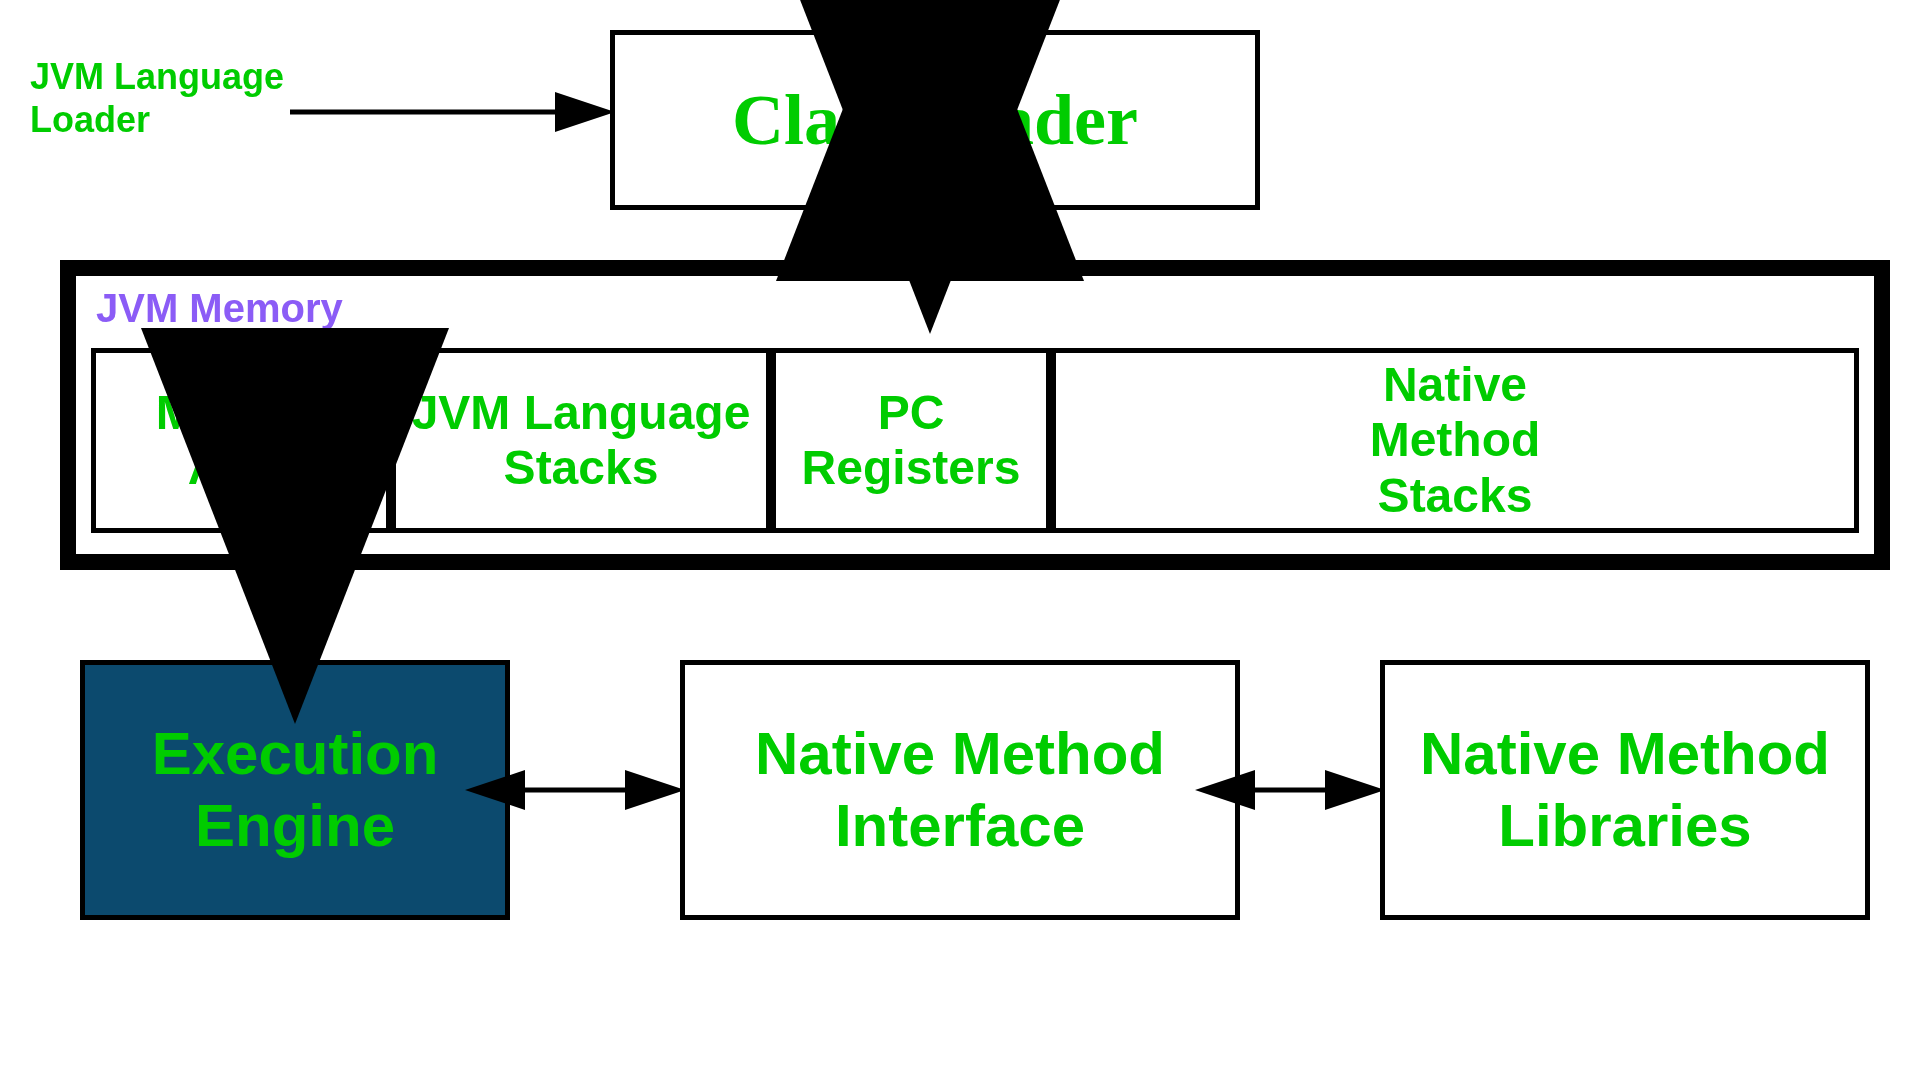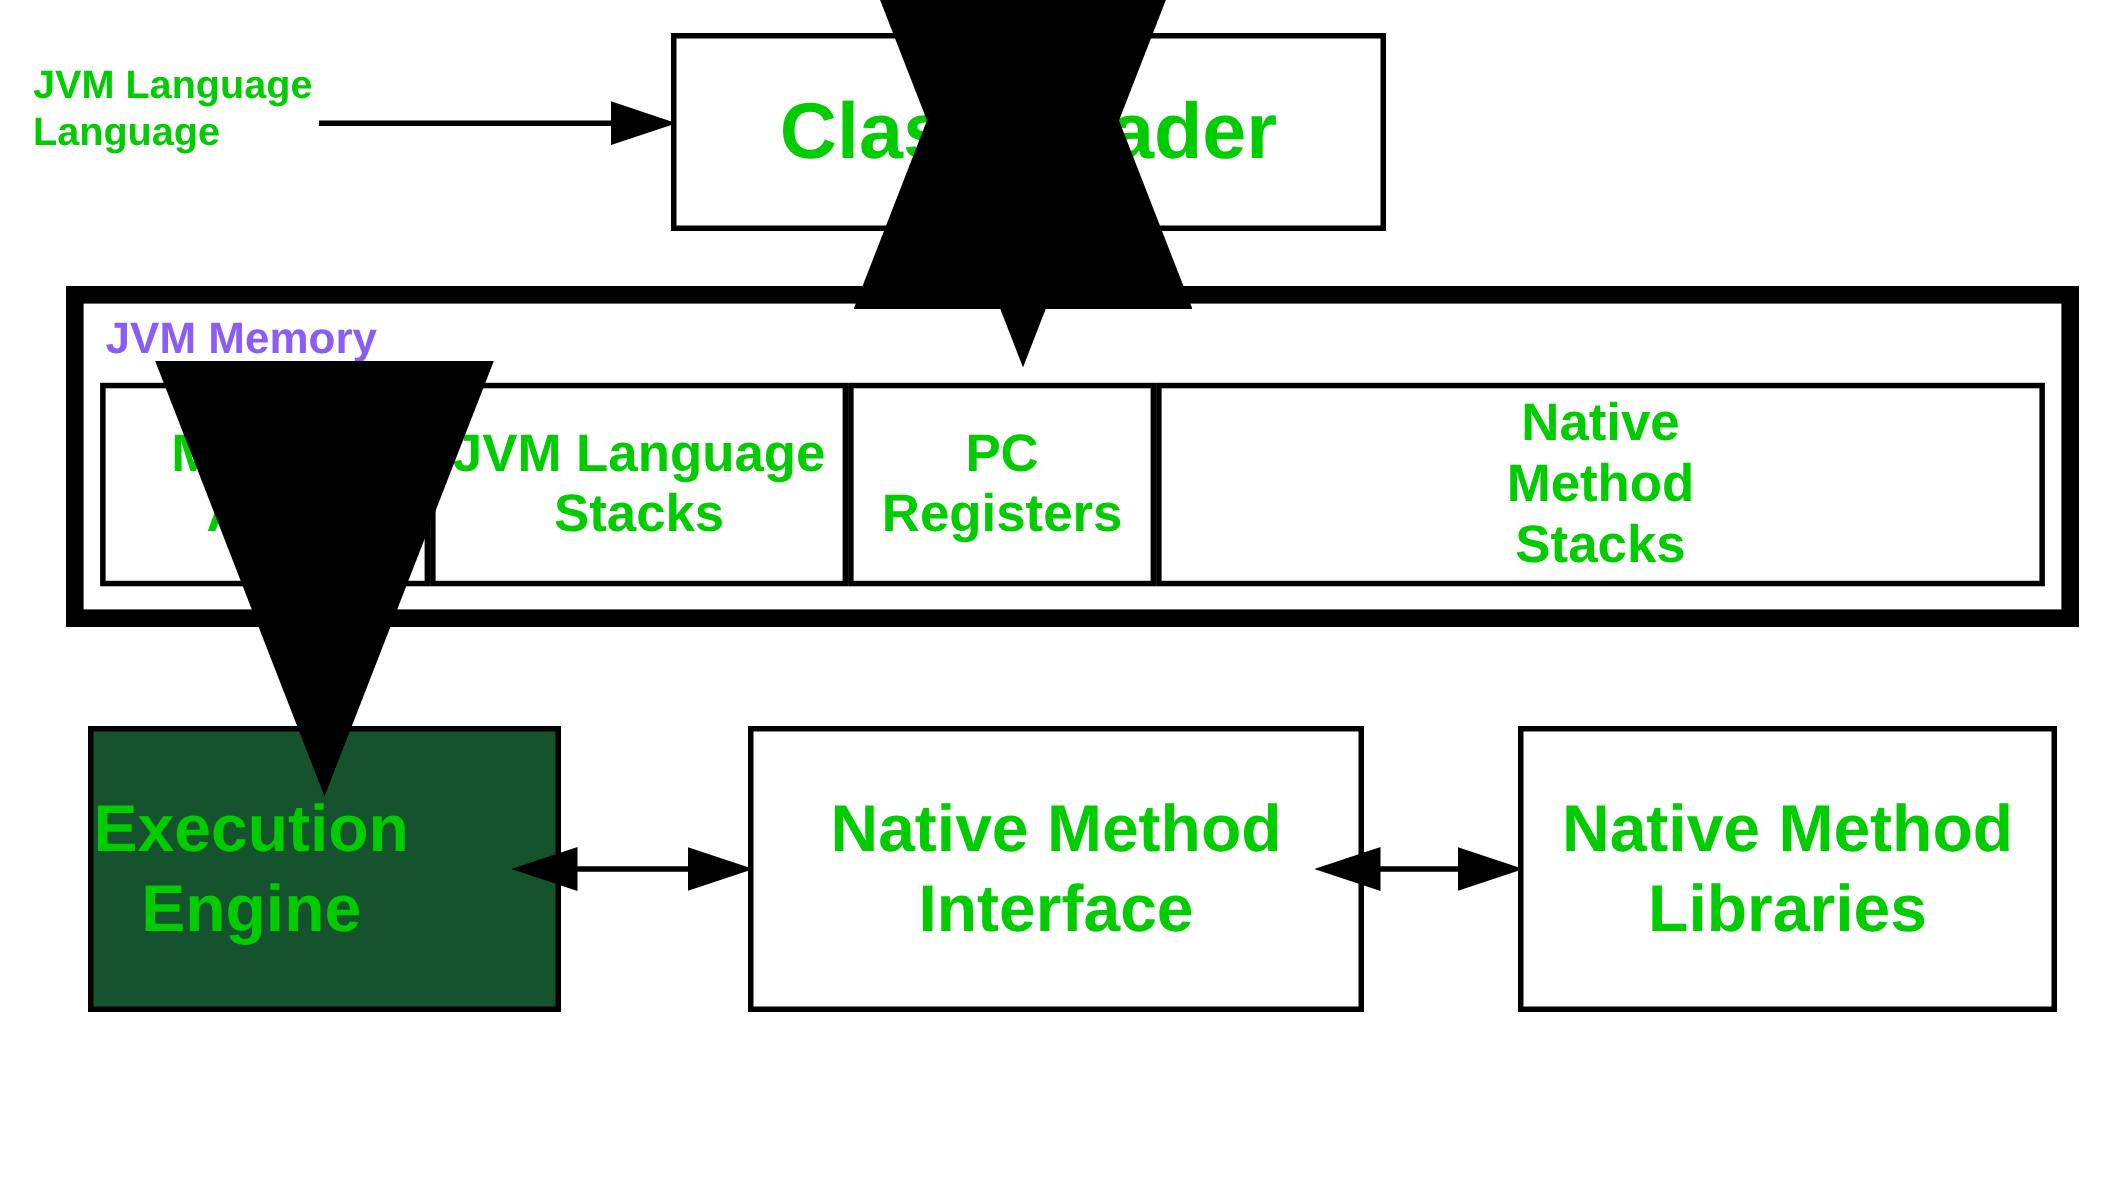--- a/index.html
+++ b/index.html
@@ -41,20 +41,21 @@
       display: flex;
       align-items: center;
       justify-content: center;
       background: #ffffff;
     }
 
     .class-loader-text {
       color: #00cc00;
       font-size: 72px;
       font-weight: bold;
+      font-family: Liberation Serif, serif;
     }
 
     
     .jvm-memory-box {
       position: absolute;
       top: 260px;
       left: 60px;
       width: 1830px;
       height: 310px;
       border: 8px solid #000000;
@@ -111,23 +112,24 @@
     .box-native-stacks { width: 270px; flex: 1; }
 
     
     .execution-engine-box {
       position: absolute;
       top: 660px;
       left: 80px;
       width: 430px;
       height: 260px;
       border: 5px solid #000000;
-      background: #14532d;
-      display: flex;
-      align-items: center;
+      background: #0c4a6e;
+      display: flex;
+      align-items: center;
+      justify-content: center;
     }
 
     .execution-engine-text {
       color: #00cc00;
       font-size: 60px;
       font-weight: bold;
       text-align: center;
       line-height: 1.2;
     }
 
@@ -183,21 +185,21 @@
       pointer-events: none;
     }
   </style>
 </head>
 <body>
 
 <div class="diagram-container">
 
   <div class="jvm-label">
     <span>JVM Language</span><br>
-    <span>Language</span>
+    <span>Loader</span>
   </div>
 
   <div class="class-loader-box">
     <span class="class-loader-text">Class Loader</span>
   </div>
 
   <div class="jvm-memory-box">
     <div class="jvm-memory-inner">
       <div class="jvm-memory-title">JVM Memory</div>
       <div class="memory-boxes-row">

